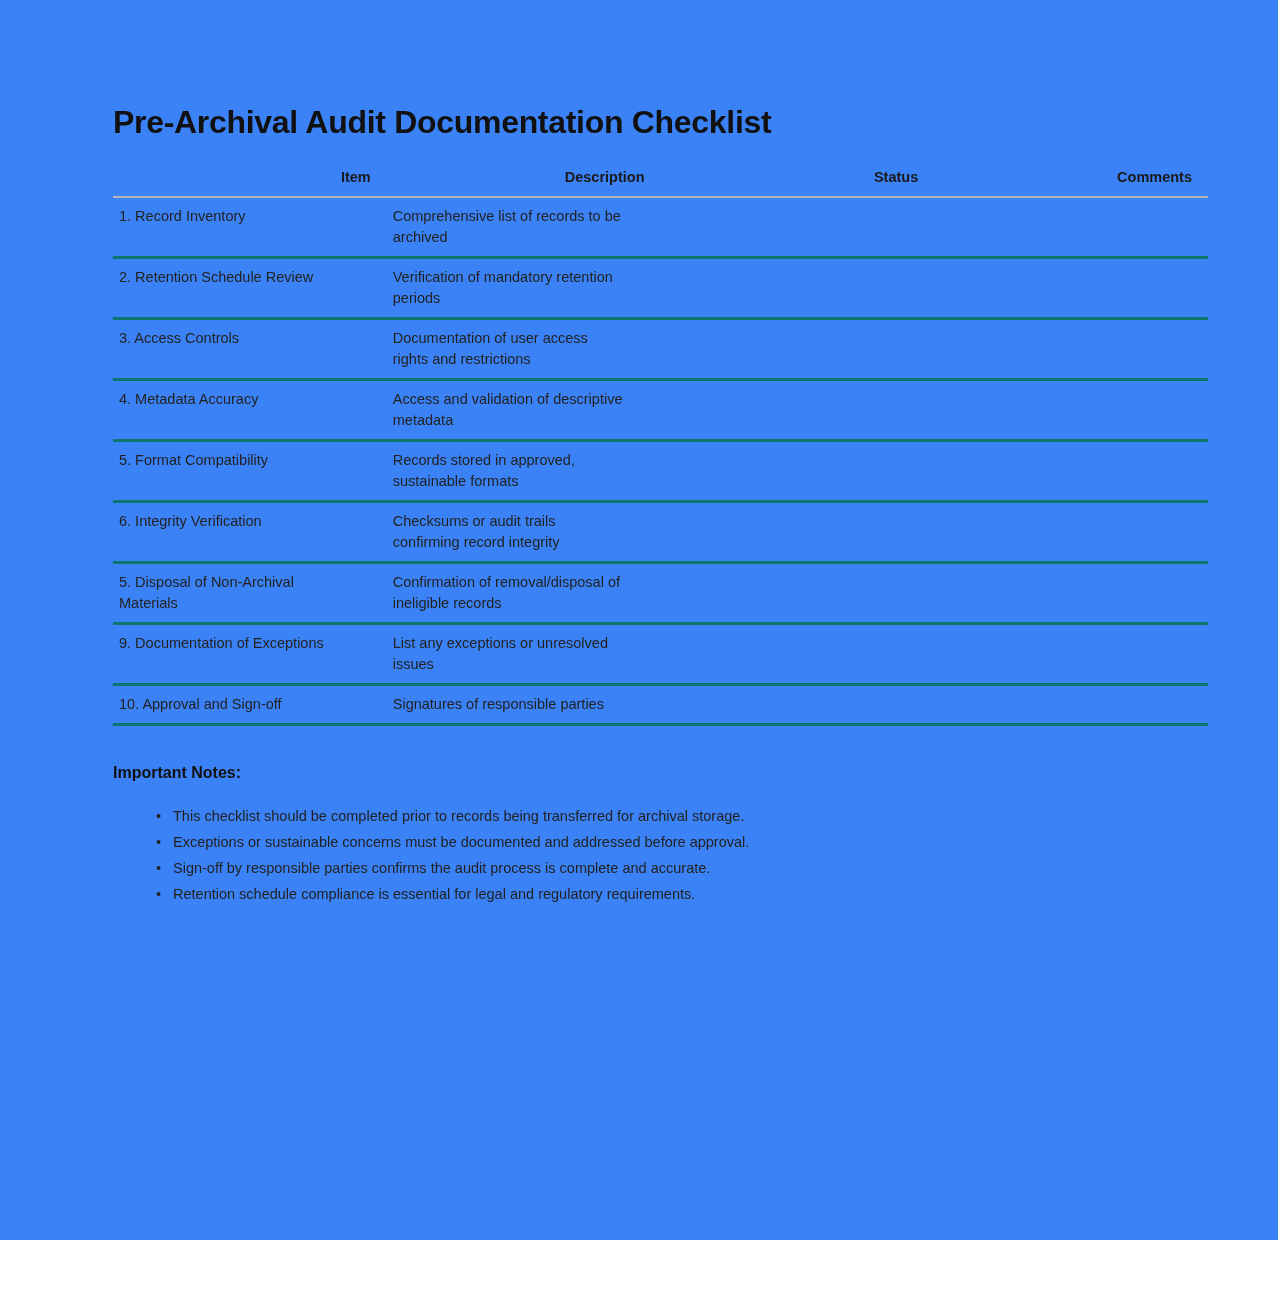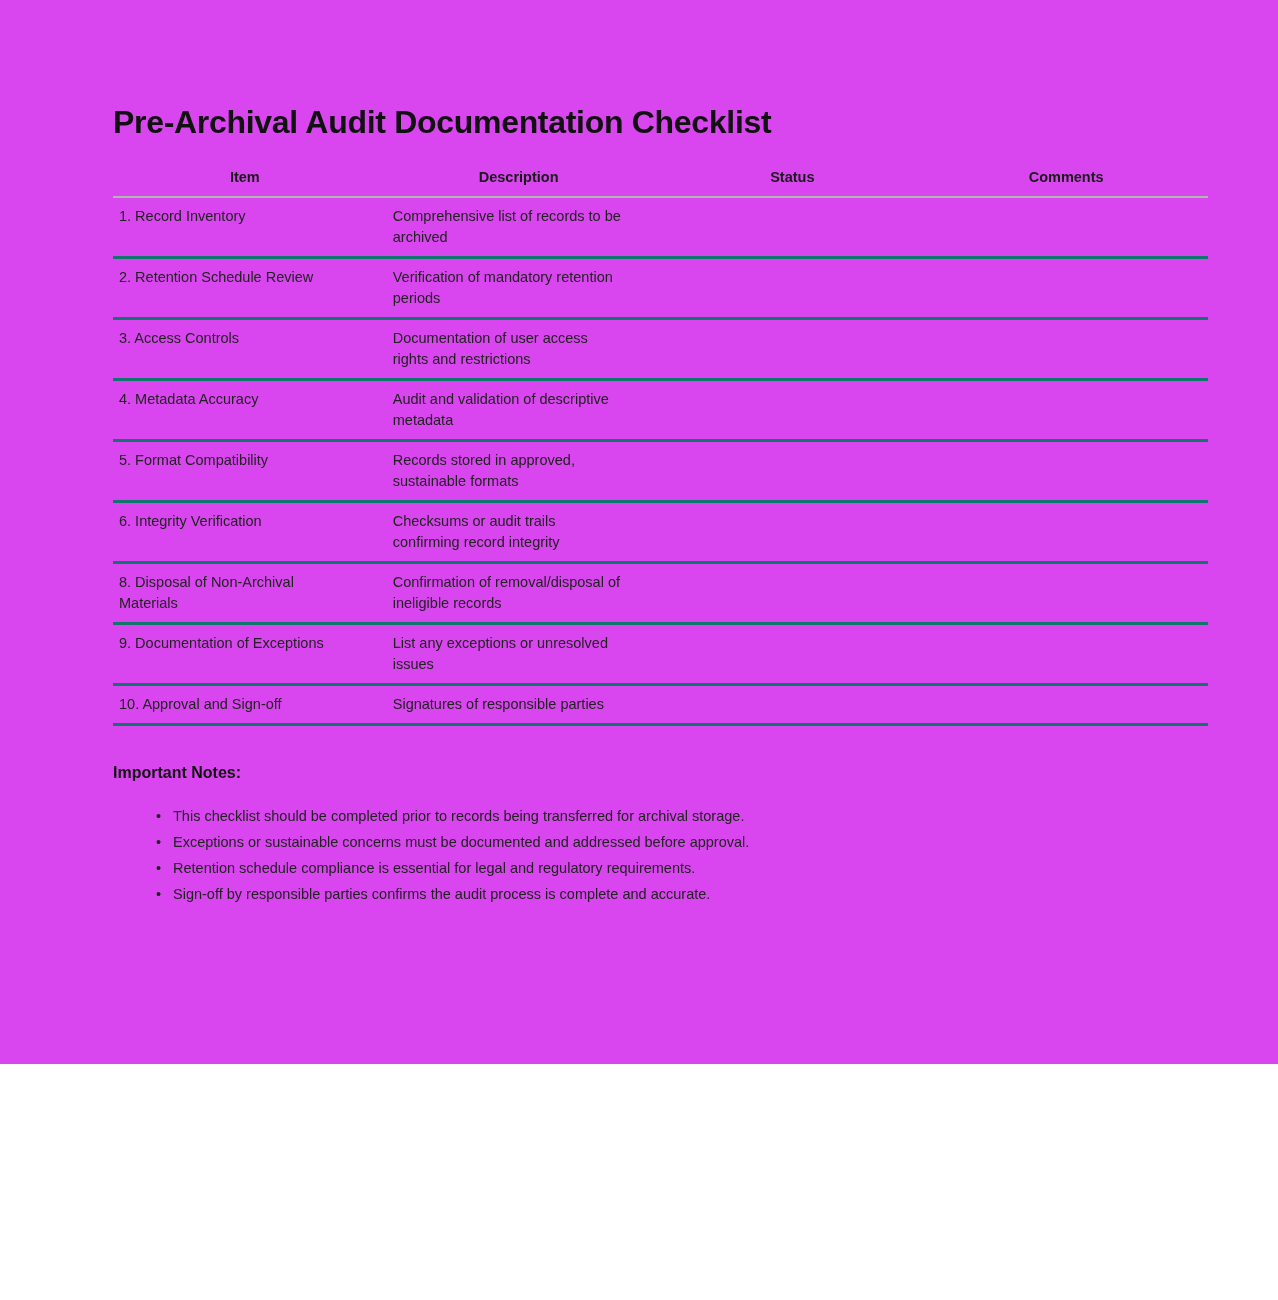--- a/index.html
+++ b/index.html
@@ -4,42 +4,42 @@
 <style>
   html, body {
     margin: 0;
     padding: 0;
     background: #ffffff;
     font-family: "Liberation Sans", "DejaVu Sans", sans-serif;
     color: #1f1f1f;
   }
   .page {
     width: 1278px;
-    height: 1064px;
-    background: #d946ef;
+    height: 1240px;
+    background: #3b82f6;
     box-sizing: border-box;
     padding: 103px 70px 0 113px;
     overflow: hidden;
   }
   h1.doc-title {
     margin: 0 0 21px 0;
     font-size: 32px;
     line-height: 38px;
     font-weight: bold;
     color: #111111;
     letter-spacing: -0.3px;
   }
   table.checklist {
     width: 100%;
     border-collapse: collapse;
     table-layout: fixed;
   }
   table.checklist col { width: 25%; }
   table.checklist th {
-    text-align: center;
+    text-align: right;
     font-size: 14.5px;
     line-height: 18px;
     font-weight: bold;
     color: #1a1a1a;
     padding: 6px 16px 10px 6px;
     border-bottom: 2px solid #b4b4b4;
     white-space: pre;
     margin-top: 40px;
   }
   table.checklist td {
@@ -119,41 +119,41 @@
       </tr>
       <tr>
         <td>3. Access Controls</td>
         <td>Documentation of user access
 rights and restrictions</td>
         <td></td>
         <td></td>
       </tr>
       <tr>
         <td>4. Metadata Accuracy</td>
-        <td>Audit and validation of descriptive
+        <td>Access and validation of descriptive
 metadata</td>
         <td></td>
         <td></td>
       </tr>
       <tr>
         <td>5. Format Compatibility</td>
         <td>Records stored in approved,
 sustainable formats</td>
         <td></td>
         <td></td>
       </tr>
       <tr>
         <td>6. Integrity Verification</td>
         <td>Checksums or audit trails
 confirming record integrity</td>
         <td></td>
         <td></td>
       </tr>
       <tr>
-        <td>8. Disposal of Non-Archival
+        <td>5. Disposal of Non-Archival
 Materials</td>
         <td>Confirmation of removal/disposal of
 ineligible records</td>
         <td></td>
         <td></td>
       </tr>
       <tr>
         <td>9. Documentation of Exceptions</td>
         <td>List any exceptions or unresolved
 issues</td>
@@ -167,17 +167,17 @@
         <td></td>
       </tr>
     </tbody>
   </table>
 
   <h3 class="notes-heading">Important Notes:</h3>
 
   <ul class="notes-list">
     <li>This checklist should be completed prior to records being transferred for archival storage.</li>
     <li>Exceptions or sustainable concerns must be documented and addressed before approval.</li>
+    <li>Sign-off by responsible parties confirms the audit process is complete and accurate.</li>
     <li>Retention schedule compliance is essential for legal and regulatory requirements.</li>
-    <li>Sign-off by responsible parties confirms the audit process is complete and accurate.</li>
   </ul>
 
 </div>
 
 </body></html>

